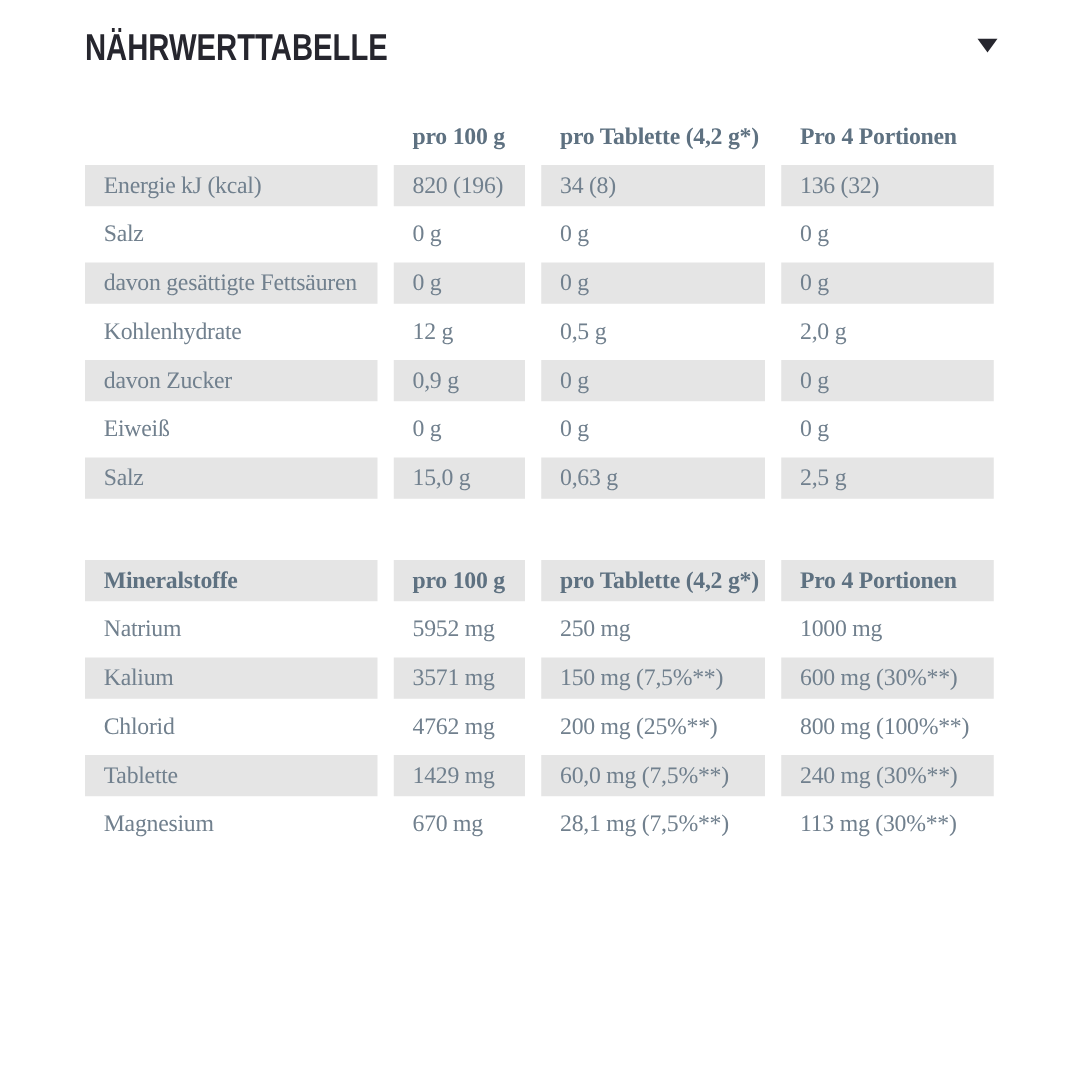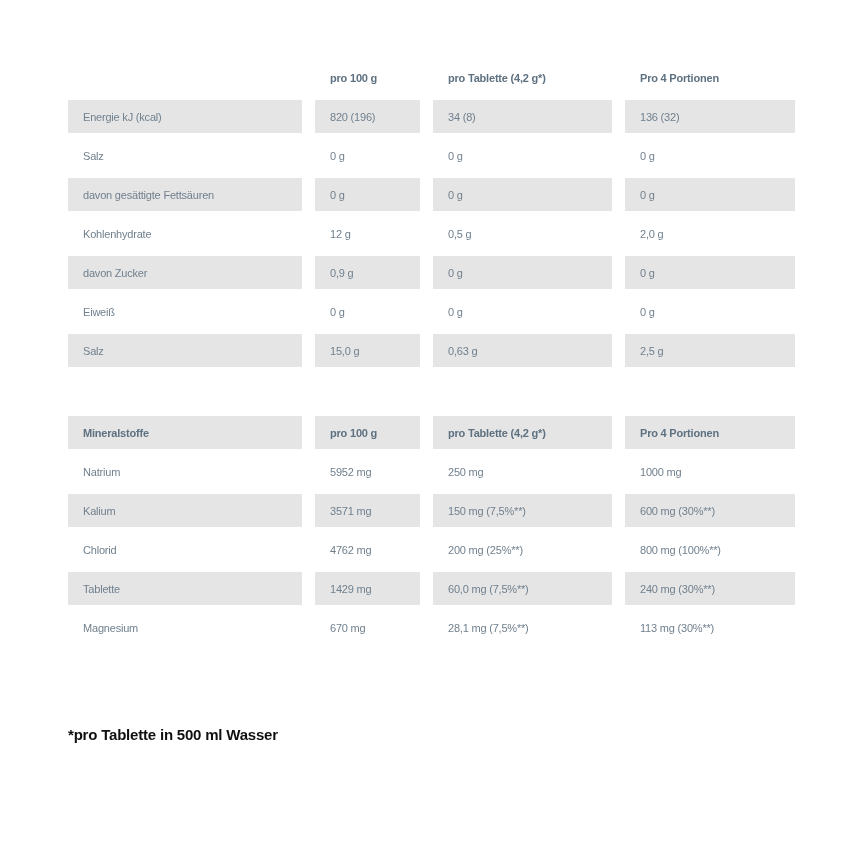--- a/index.html
+++ b/index.html
@@ -54,25 +54,26 @@
   }
   .grid-table1 { margin-top: 37px; }
   .grid-table2 { margin-top: 49px; }
   .row { display: contents; }
   .cell {
     box-sizing: border-box;
     height: 33px;
     display: flex;
     align-items: center;
     padding-left: 15px;
-    font-size: 11px;
+    font-size: 19px;
     letter-spacing: -0.2px;
     color: #71808e;
     white-space: nowrap;
     overflow: hidden;
+    font-family: Liberation Serif, serif;
   }
   .row-shaded .cell { background: #e5e5e5; }
   .th .cell {
     font-weight: 700;
     color: #5e7181;
   }
   .footnote {
     margin: 0;
     font-size: 15px;
     font-weight: 700;
@@ -80,20 +81,24 @@
     letter-spacing: -0.2px;
   }
   .footnote-1 { margin-top: 82px; }
   .footnote-2 { margin-top: 31px; }
 </style>
 </head>
 <body>
 
 <div class="page">
 
+  <div class="panel-header">
+    <h2 class="title">NÄHRWERTTABELLE</h2>
+    <span class="caret"></span>
+  </div>
 
   <div class="grid grid-table1">
     <div class="row th">
       <div class="cell"></div>
       <div class="cell">pro 100 g</div>
       <div class="cell">pro Tablette (4,2 g*)</div>
       <div class="cell">Pro 4 Portionen</div>
     </div>
 
     <div class="row row-shaded">
@@ -173,15 +178,14 @@
       <div class="cell">240 mg (30%**)</div>
     </div>
     <div class="row">
       <div class="cell">Magnesium</div>
       <div class="cell">670 mg</div>
       <div class="cell">28,1 mg (7,5%**)</div>
       <div class="cell">113 mg (30%**)</div>
     </div>
   </div>
 
-  <p class="footnote footnote-1">*pro Tablette in 500 ml Wasser</p>
 
 </div>
 
 </body></html>

